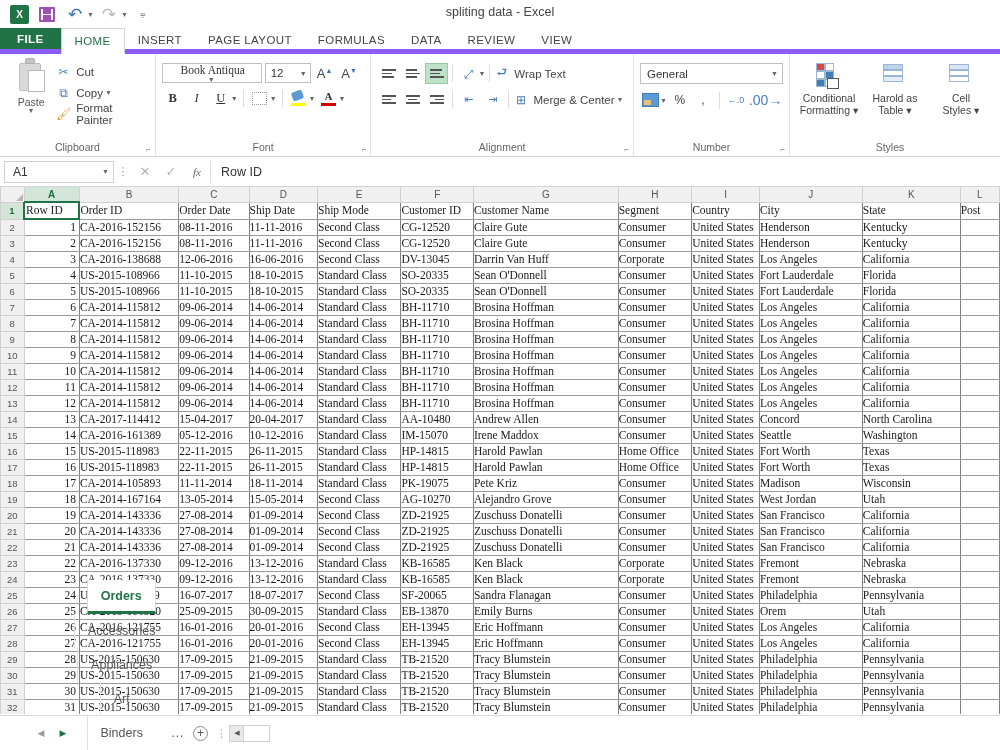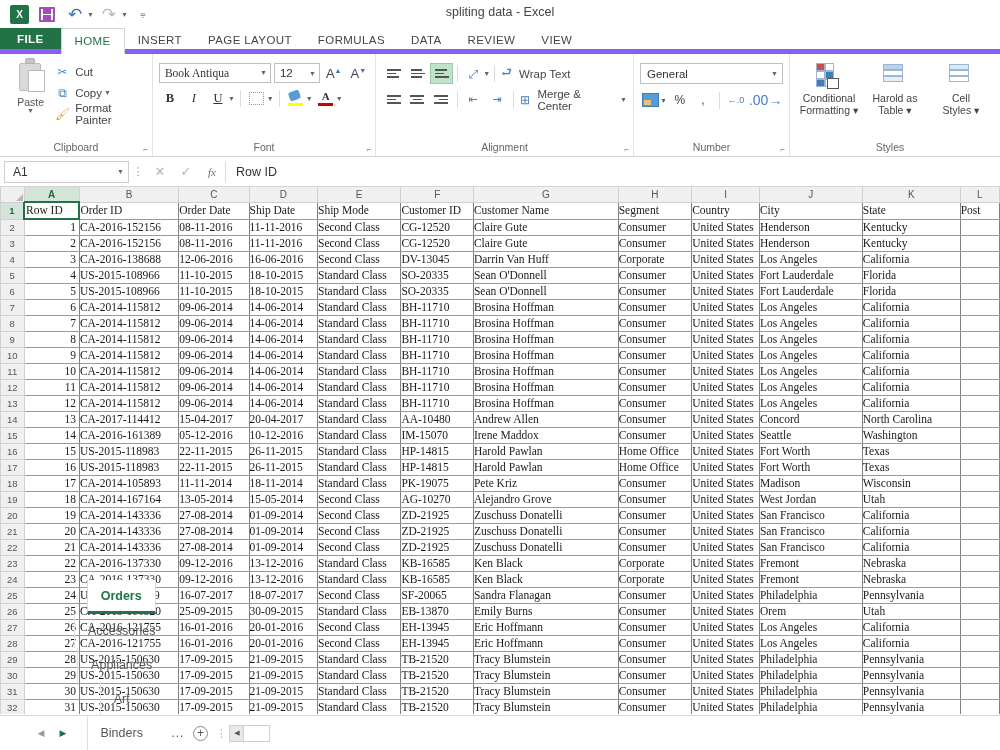--- a/index.html
+++ b/index.html
@@ -82,23 +82,23 @@
   .paste-txt { font-size:10.5px; color:#555; margin-top:1px; }
   .paste-car { font-size:7px; color:#666; line-height:6px;}
   .clip-items { display:flex; flex-direction:column; gap:2px; padding-top:3px; }
   .clip-item { display:flex; align-items:center; gap:5px; font-size:11.5px; color:#444; height:19px; }
   .ic-sm { width:15px; height:15px; display:inline-flex; align-items:center; justify-content:center; font-size:12px; }
 
   
   .g-font { width:230px; }
   .fontrow1 { display:flex; align-items:center; gap:3px; }
   .fname {
-    width:112px; height:20px; border:1px solid #bfbfbf; background:#fff;
+    width:100px; height:20px; border:1px solid #bfbfbf; background:#fff;
     display:flex; align-items:center; justify-content:space-between; padding:0 3px 0 5px;
-    font-size:11.5px; color:#333; font-family:"Liberation Serif", serif;
+    font-size:11.5px; color:#333; font-family:"Liberation Serif", serif;flex-direction:column;
   }
   .fsize {
     width:46px; height:20px; border:1px solid #bfbfbf; background:#fff;
     display:flex; align-items:center; justify-content:space-between; padding:0 3px 0 5px;
     font-size:11.5px; color:#333;
   }
   .grow-a { font-size:13px; color:#444; padding:0 3px; position:relative; }
   .grow-a sup { font-size:7px; color:#3b6fb6; }
   .fontrow2 { display:flex; align-items:center; gap:2px; margin-top:5px; }
   .fbtn { width:22px; height:21px; display:flex; align-items:center; justify-content:center;
@@ -136,21 +136,21 @@
   .g-styles { flex:1; }
   .stbtn { width:66px; display:flex; flex-direction:column; align-items:center; padding-top:2px; }
   .stbtn .lbl { font-size:10.5px; color:#444; text-align:center; line-height:12px; margin-top:2px; }
   .grid-ico { width:30px;height:27px; position:relative; }
   .grid-ico .cellx { position:absolute; border:1px solid #9bb7d4; background:#fff; }
 
   
   .fbar { height:30px; display:flex; align-items:center; padding:3px 0 3px 4px; background:#fff;
           border-bottom:1px solid #d4d4d4; }
   .namebox {
-    width:125px;height:22px;border:1px solid #cfcfcf;background:#fff;display:flex;align-items:center;
+    width:110px;height:22px;border:1px solid #cfcfcf;background:#fff;display:flex;align-items:center;
     justify-content:space-between;padding:0 4px 0 8px;font-size:12px;color:#333;
   }
   .fbar-dots { width:18px;text-align:center;color:#999;font-size:11px;letter-spacing:0; }
   .fb-btns { display:flex; align-items:center; gap:0; }
   .fb-btn { width:26px;height:22px;display:flex;align-items:center;justify-content:center;font-size:13px;color:#b4b4b4; }
   .fb-fx { font-family:"Liberation Serif",serif; font-style:italic; font-size:11px; color:#6f6f6f; }
   .fb-input { flex:1; height:22px; border-left:1px solid #dcdcdc; display:flex; align-items:center;
               padding-left:10px; font-size:12.5px; color:#333; }
 
   

